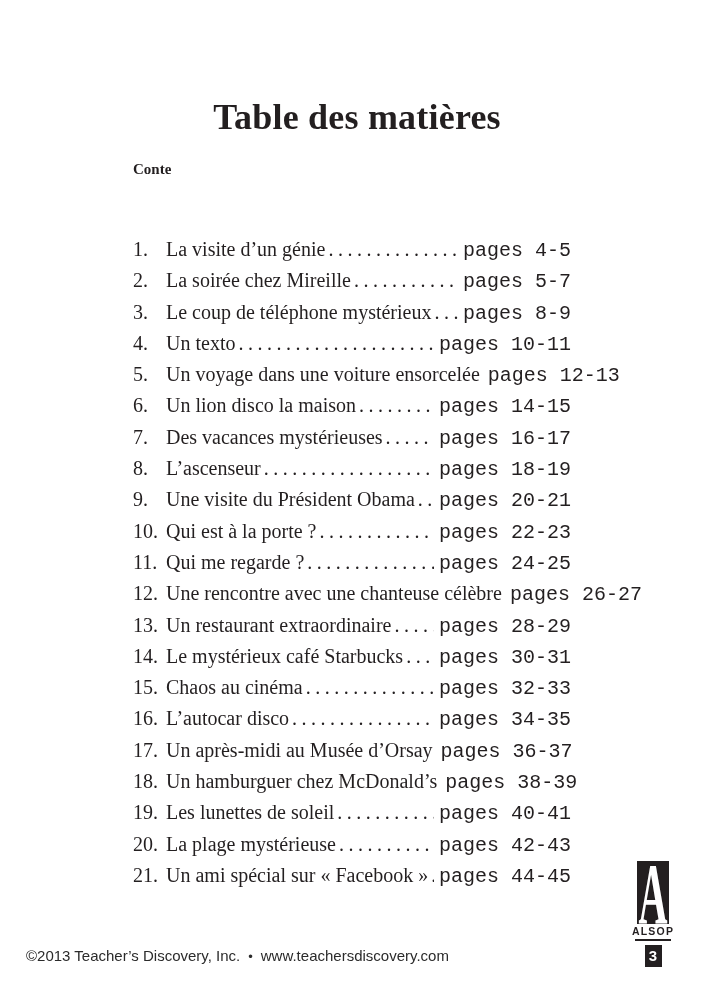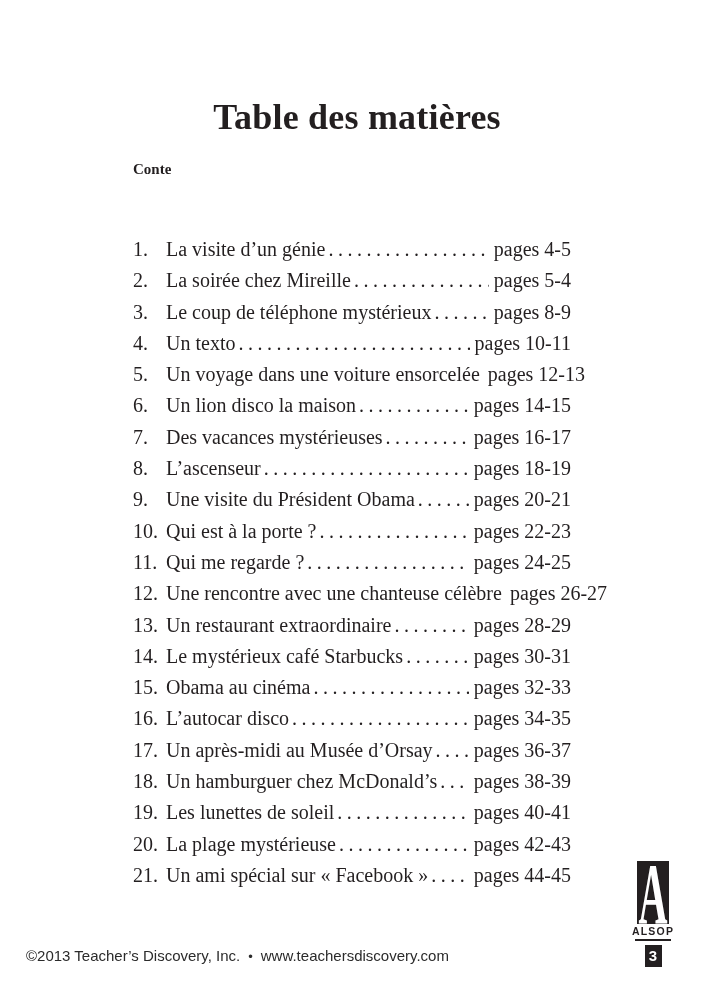--- a/index.html
+++ b/index.html
@@ -45,21 +45,21 @@
   }
   .toc-row .num { flex: 0 0 33px; white-space: nowrap; }
   .toc-row .ttl { flex: 0 1 auto; white-space: nowrap; margin-top: 41px; }
   .toc-row .dots {
     flex: 1 1 auto;
     overflow: hidden;
     white-space: nowrap;
     letter-spacing: 4.5px;
     margin: 0 5px 0 3px;
   }
-  .toc-row .pgs { flex: 0 0 auto; white-space: nowrap; }
+  .toc-row .pgs { flex: 0 0 auto; white-space: nowrap; font-family: Liberation Mono, monospace; }
   .footer {
     position: absolute;
     top: 947px;
     left: 0;
     width: 640px;
     font-family: "Liberation Sans", sans-serif;
     font-size: 15px;
     color: #2b2b2b;
     white-space: nowrap;
   }
@@ -114,21 +114,21 @@
       <div class="toc-row">
         <span class="num">1.</span>
         <span class="ttl">La visite d’un génie</span>
         <span class="dots">........................................................................................................................</span>
         <span class="pgs">pages 4-5</span>
       </div>
       <div class="toc-row">
         <span class="num">2.</span>
         <span class="ttl">La soirée chez Mireille</span>
         <span class="dots">........................................................................................................................</span>
-        <span class="pgs">pages 5-4</span>
+        <span class="pgs">pages 5-7</span>
       </div>
       <div class="toc-row">
         <span class="num">3.</span>
         <span class="ttl">Le coup de téléphone mystérieux</span>
         <span class="dots">........................................................................................................................</span>
         <span class="pgs">pages 8-9</span>
       </div>
       <div class="toc-row">
         <span class="num">4.</span>
         <span class="ttl">Un texto</span>
@@ -190,21 +190,21 @@
         <span class="pgs">pages 28-29</span>
       </div>
       <div class="toc-row">
         <span class="num">14.</span>
         <span class="ttl">Le mystérieux café Starbucks</span>
         <span class="dots">........................................................................................................................</span>
         <span class="pgs">pages 30-31</span>
       </div>
       <div class="toc-row">
         <span class="num">15.</span>
-        <span class="ttl">Obama au cinéma</span>
+        <span class="ttl">Chaos au cinéma</span>
         <span class="dots">........................................................................................................................</span>
         <span class="pgs">pages 32-33</span>
       </div>
       <div class="toc-row">
         <span class="num">16.</span>
         <span class="ttl">L’autocar disco</span>
         <span class="dots">........................................................................................................................</span>
         <span class="pgs">pages 34-35</span>
       </div>
       <div class="toc-row">

